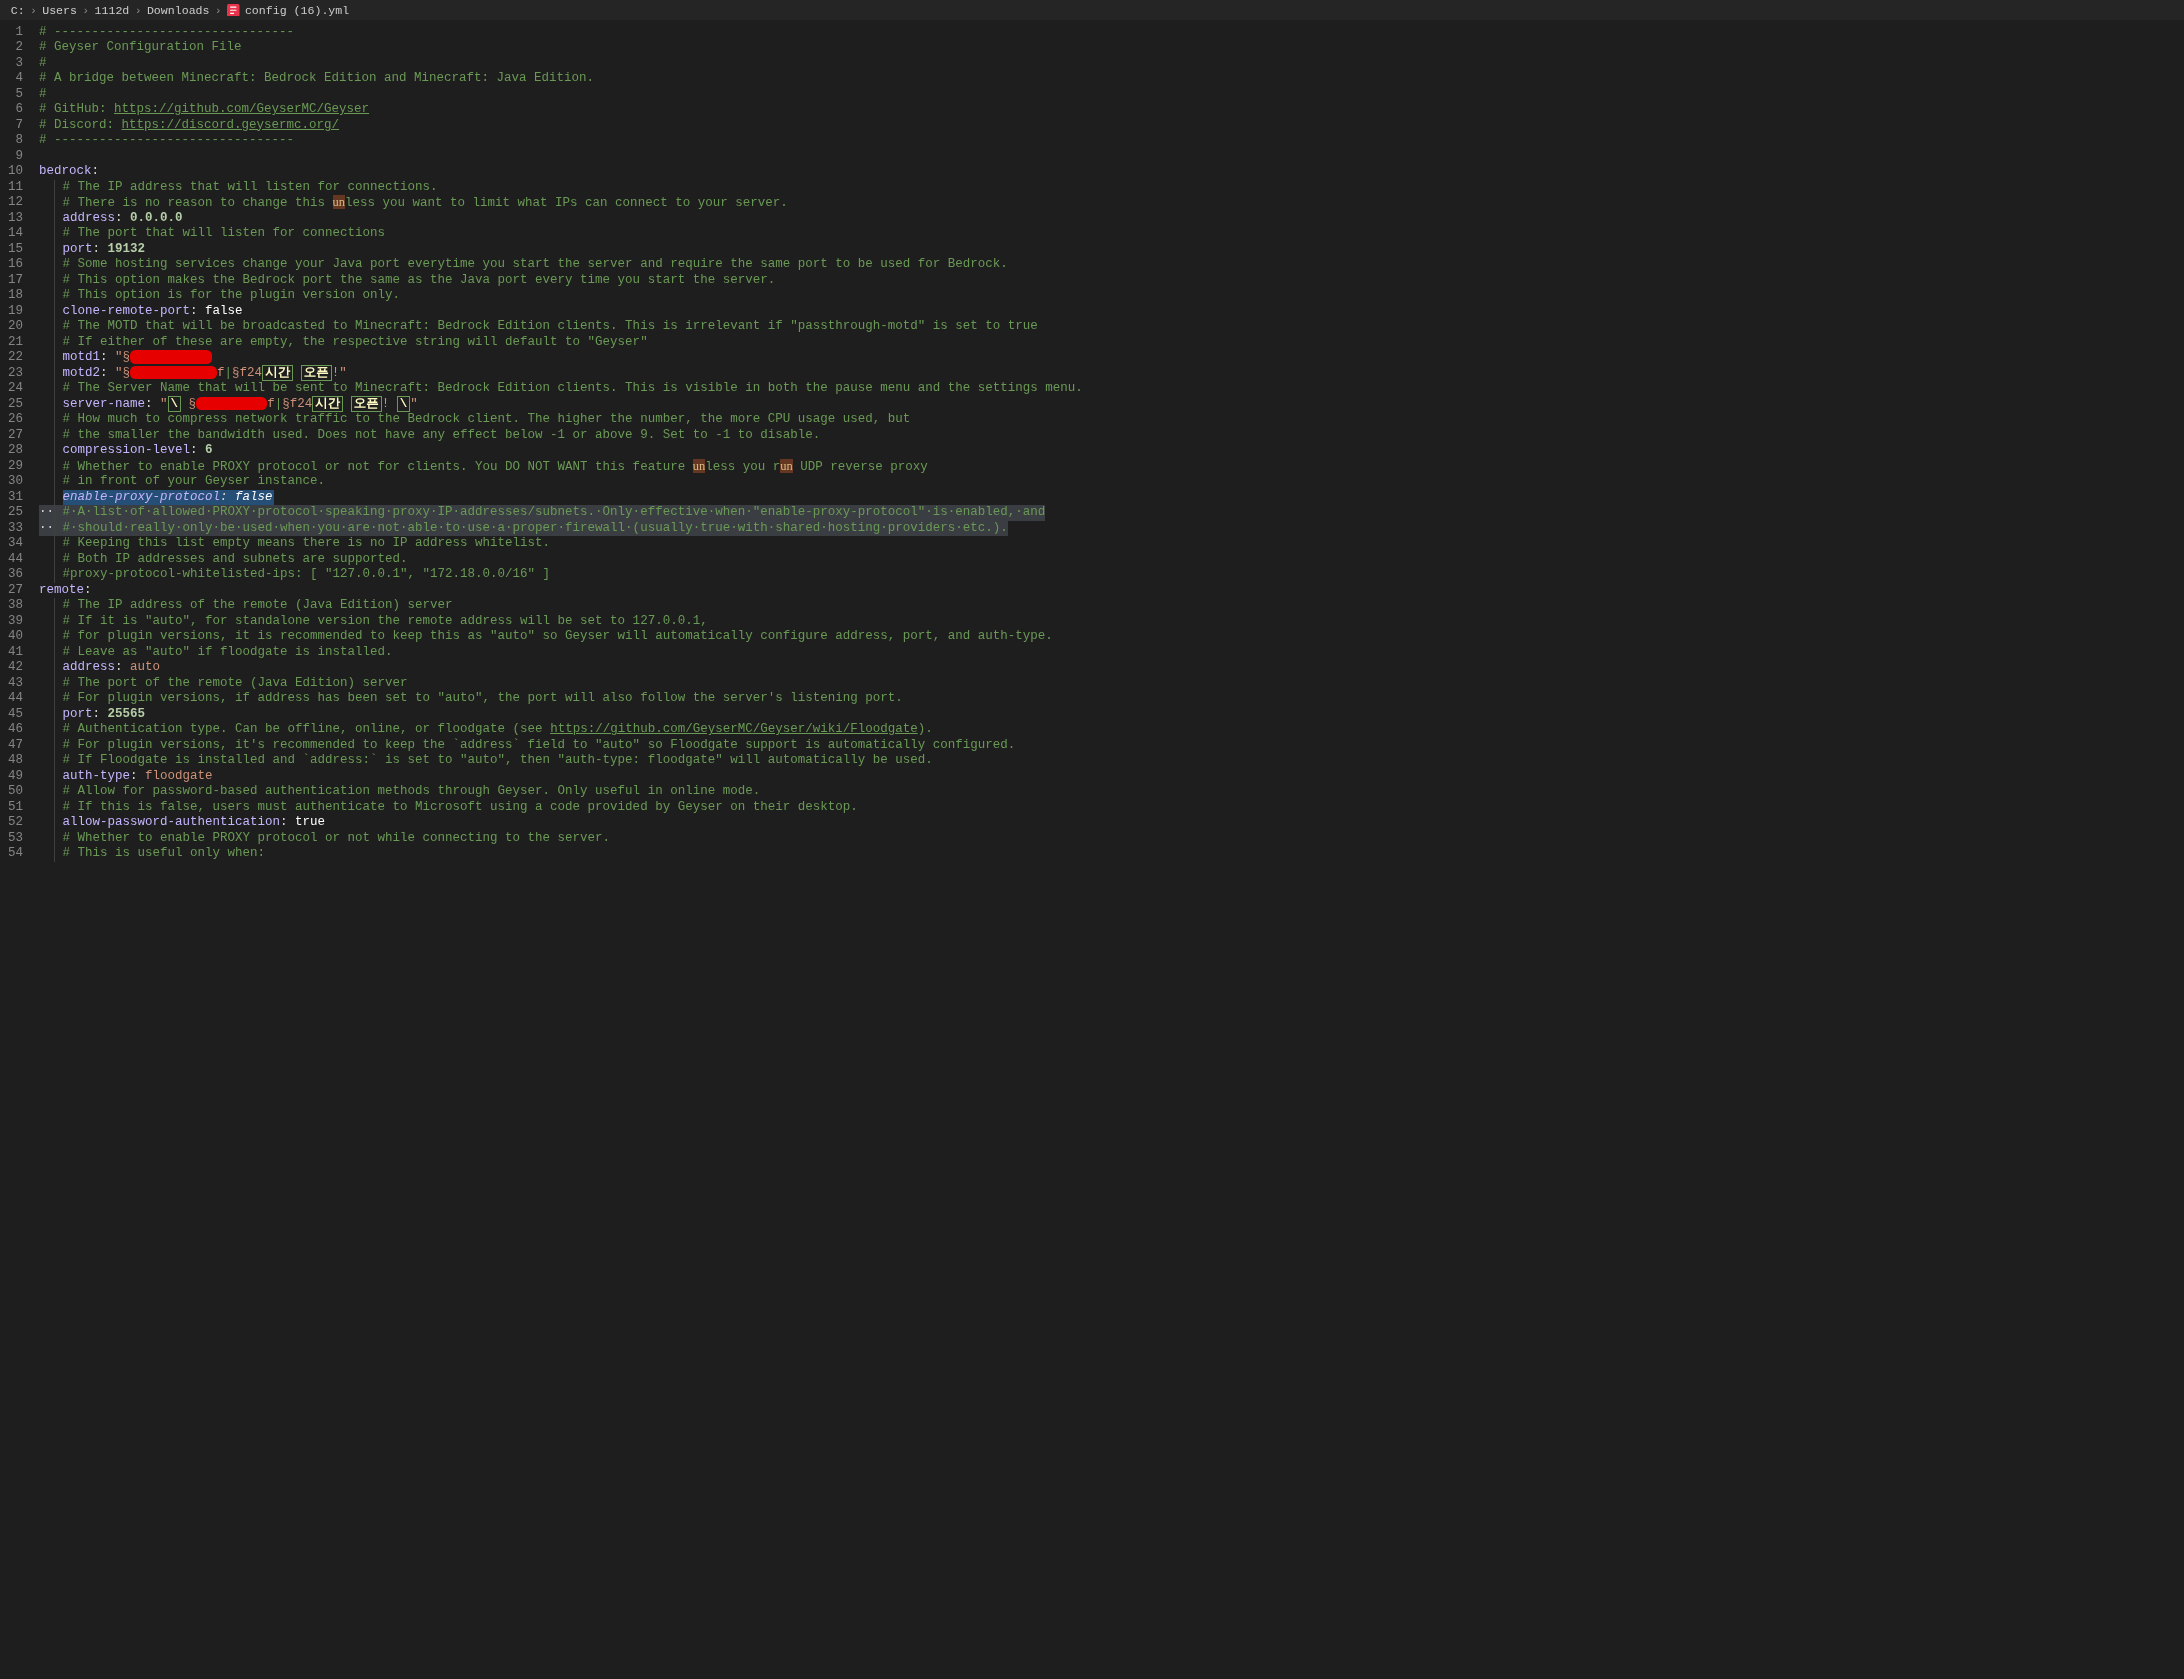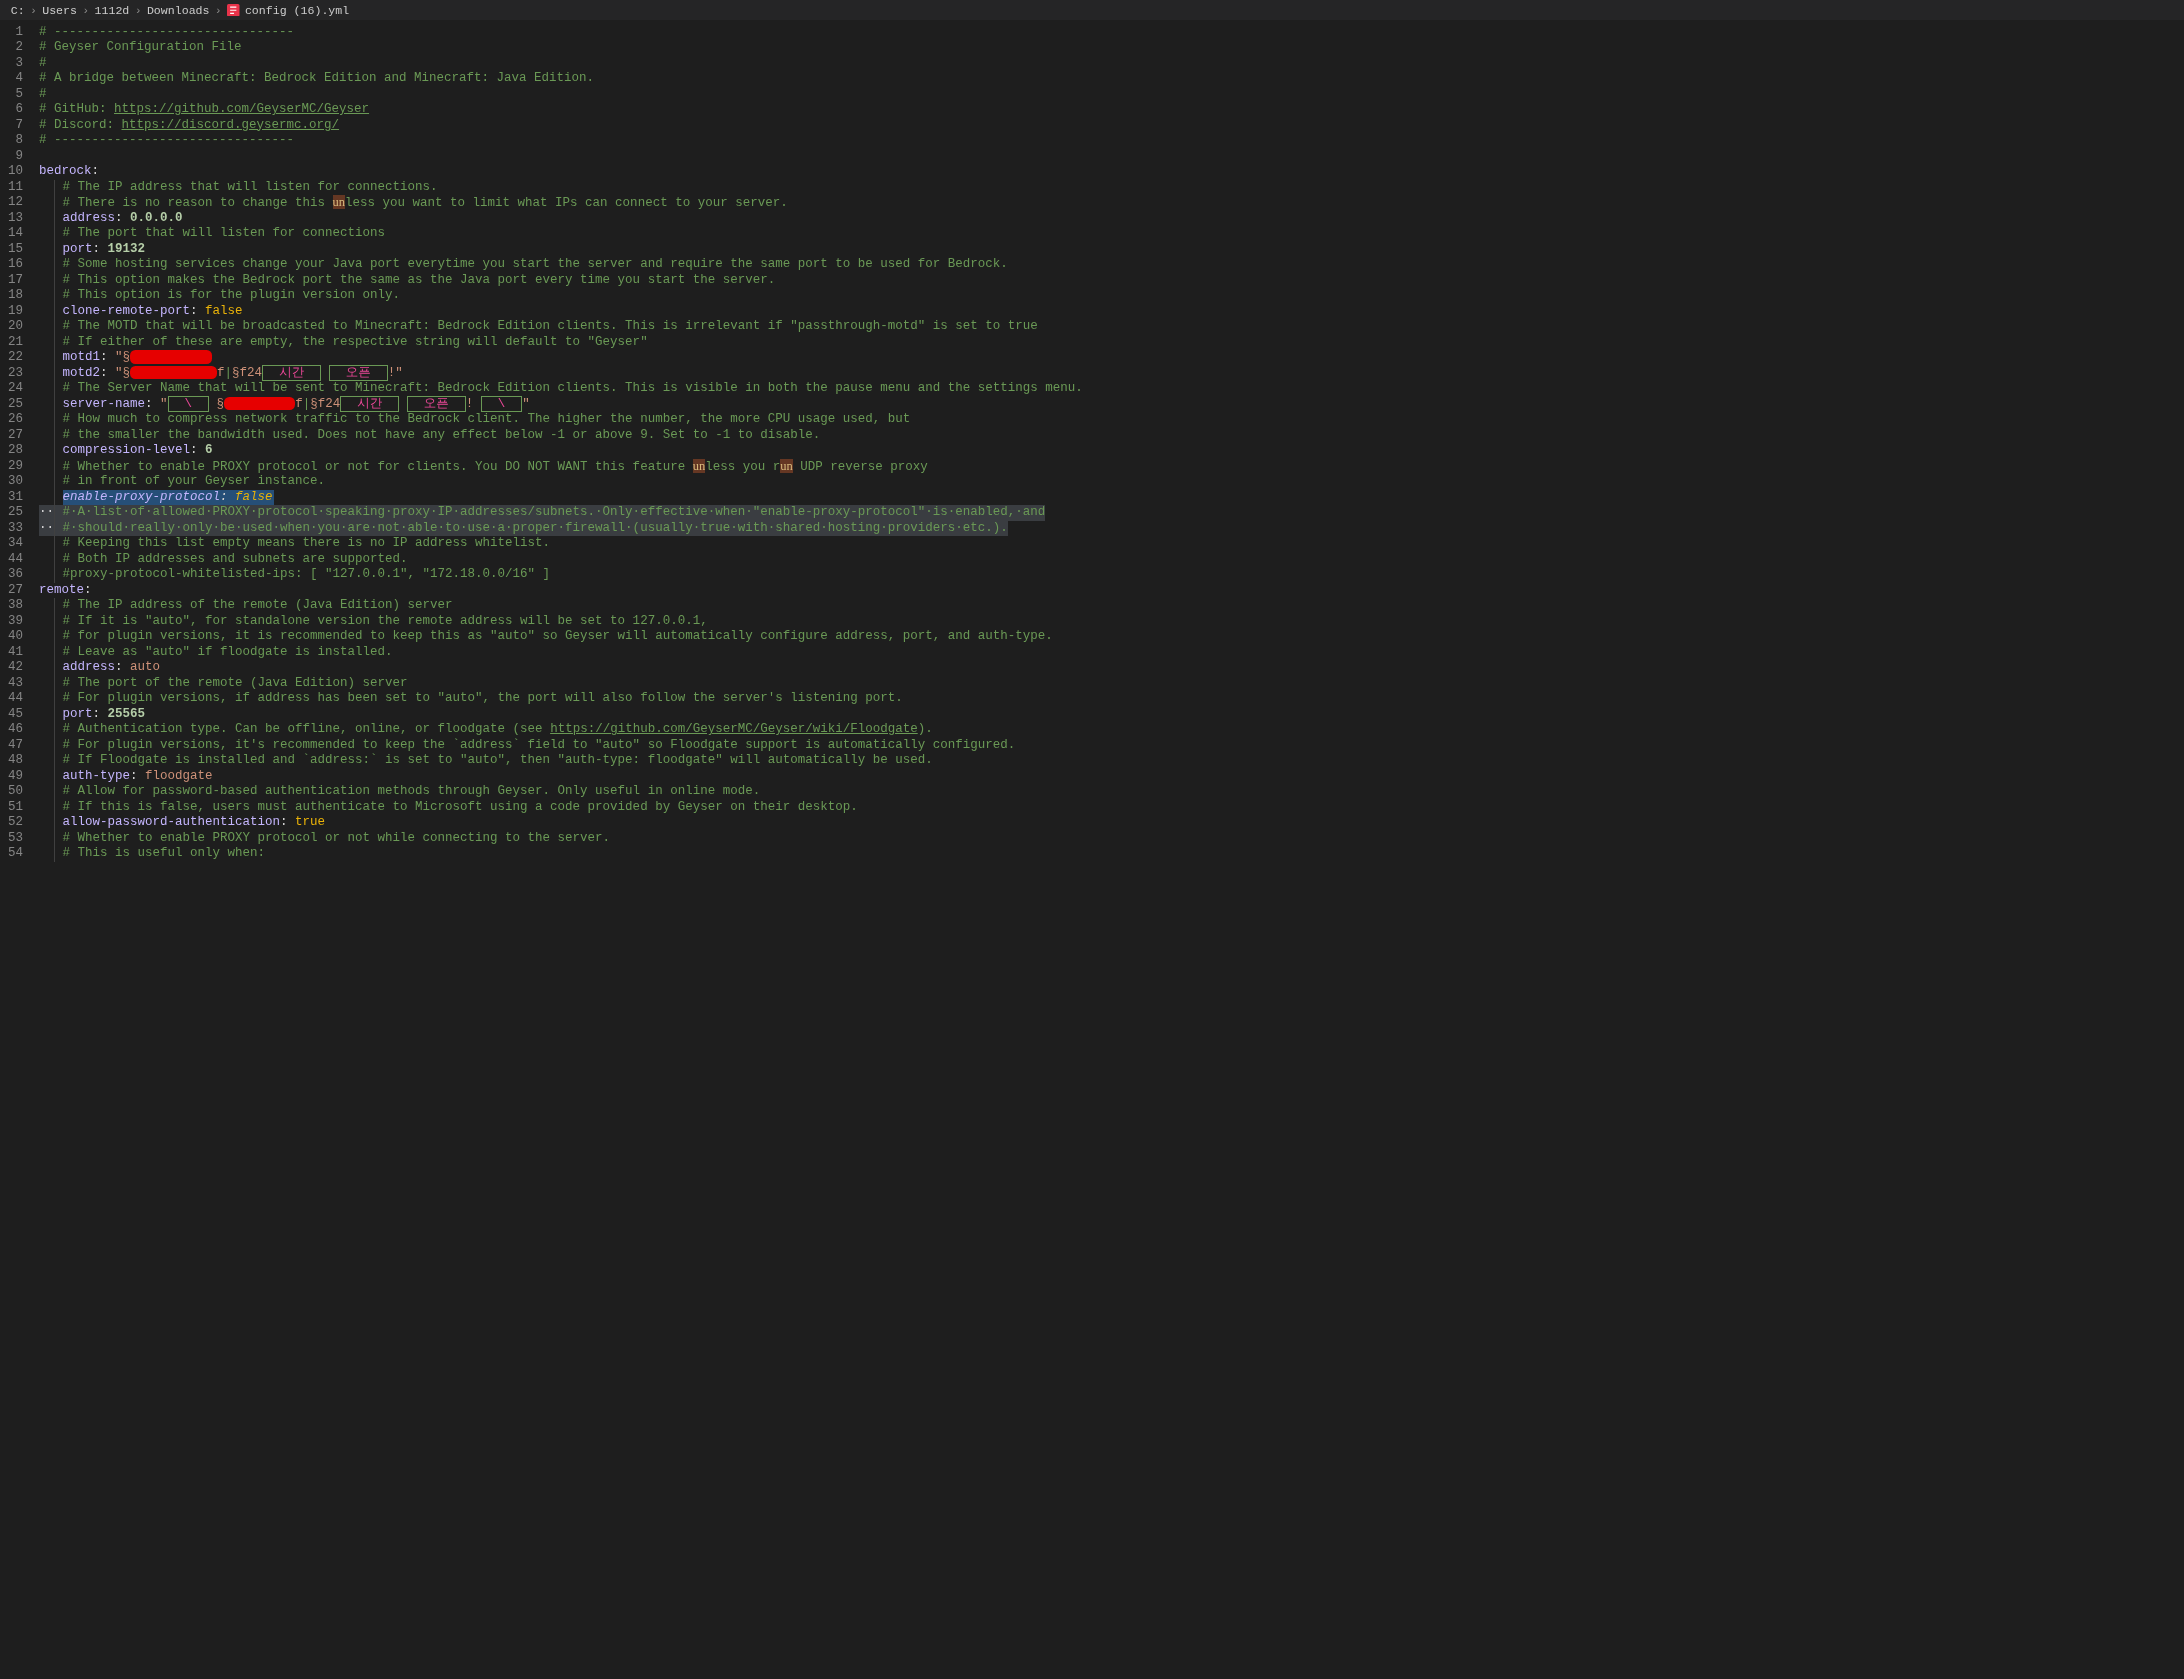--- a/index.html
+++ b/index.html
@@ -39,26 +39,26 @@
   }
   .gutter .ln { height: 15.5px; }
   .code {
     padding: 3.6px 0;
     white-space: pre;
   }
   .code .line { height: 15.5px; }
   .c-comment { color: #6a9955; }
   .c-key { color: #c4b5fd; }
   .c-num { color: #b5cea8; font-weight: bold; }
-  .c-bool { color: #eab308; }
+  .c-bool { color: #ffffff; }
   .c-str { color: #ce9178; }
   .c-url { color: #6a9955; text-decoration: underline; }
   .c-punct { color: #d4d4d4; }
   .c-highlight { background: #653723; color: #d7ba7d; font-family: Liberation Serif, serif; }
-  .c-boxed { border: 0.9px solid #6a9955; color: #ec4899; padding: 0 16px; }
+  .c-boxed { border: 0.9px solid #6a9955; color: #fef9c3; padding: 0 2px; font-weight: bold; }
   .indent-guide { display: inline-block; border-left: 0.9px solid #404040; width: 0.9px; height: 15.5px; vertical-align: top; }
   .sel-line { background: #264f78; display: inline-block; font-style: italic; }
   .sel-line2 { background: #3a3d41; display: inline-block; }
   .redact {
     display: inline-block;
     background: #e60000;
     border-radius: 5.3px;
     height: 13.4px;
     vertical-align: middle;
   }

